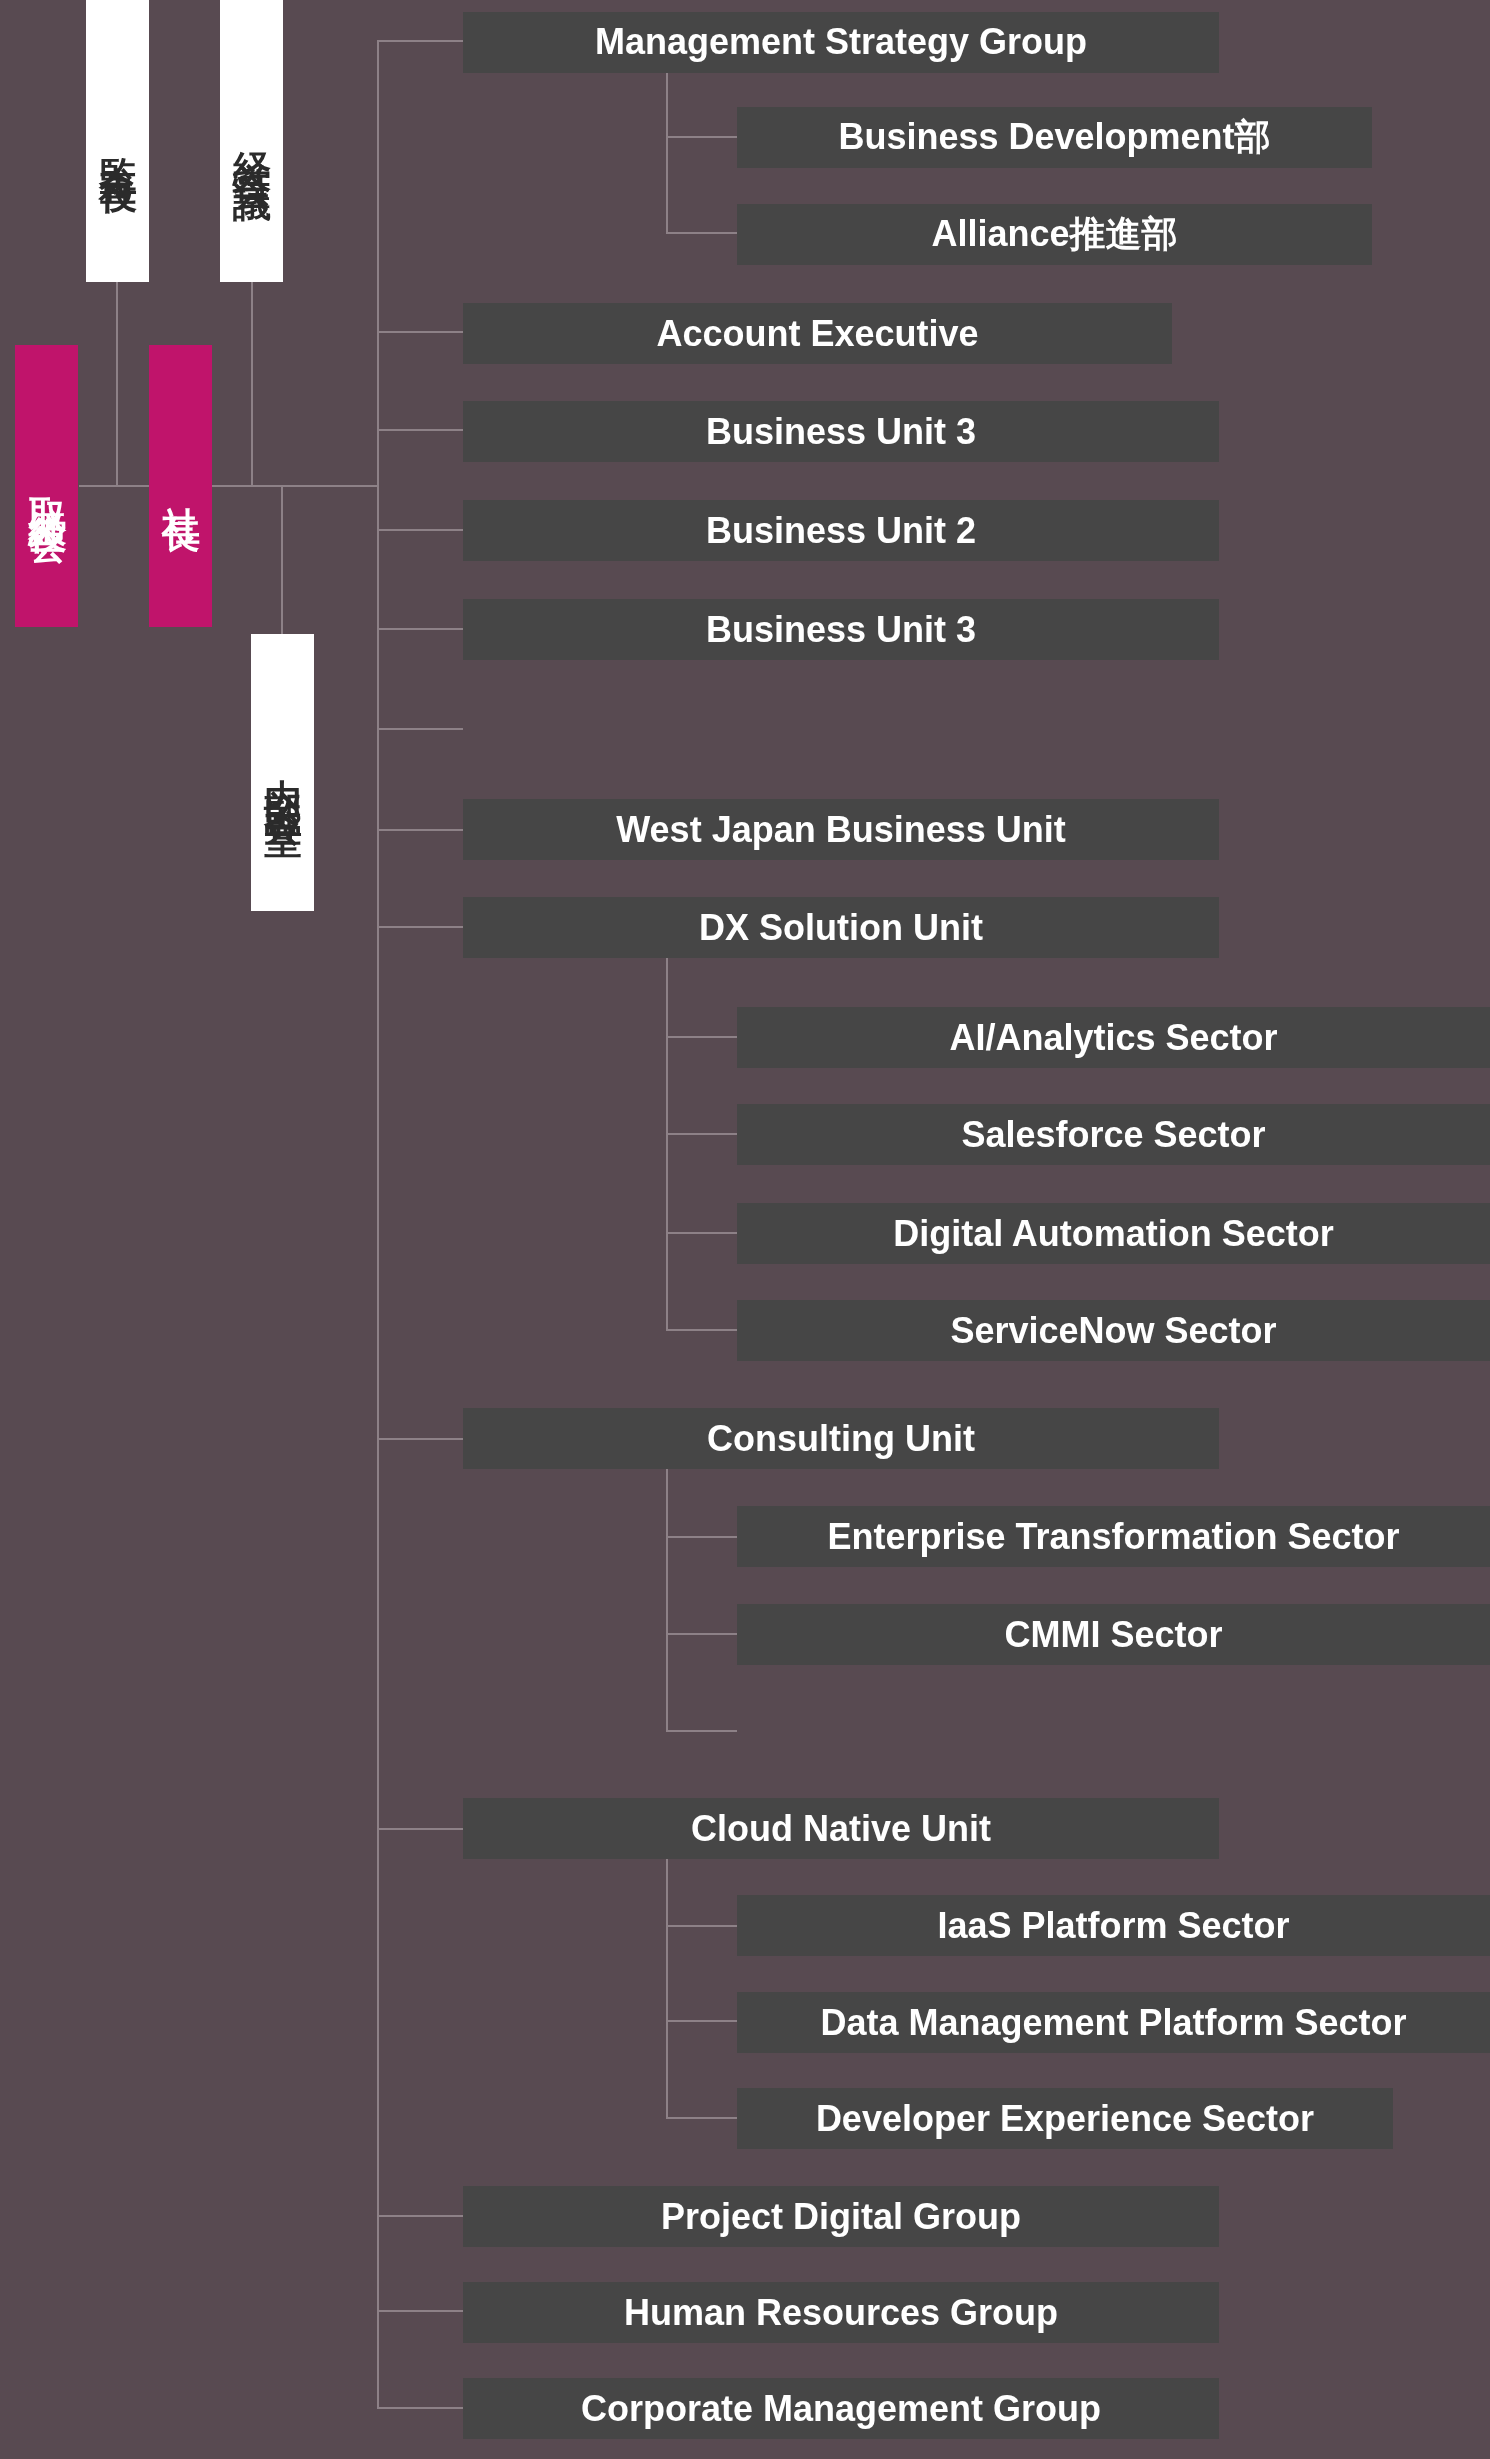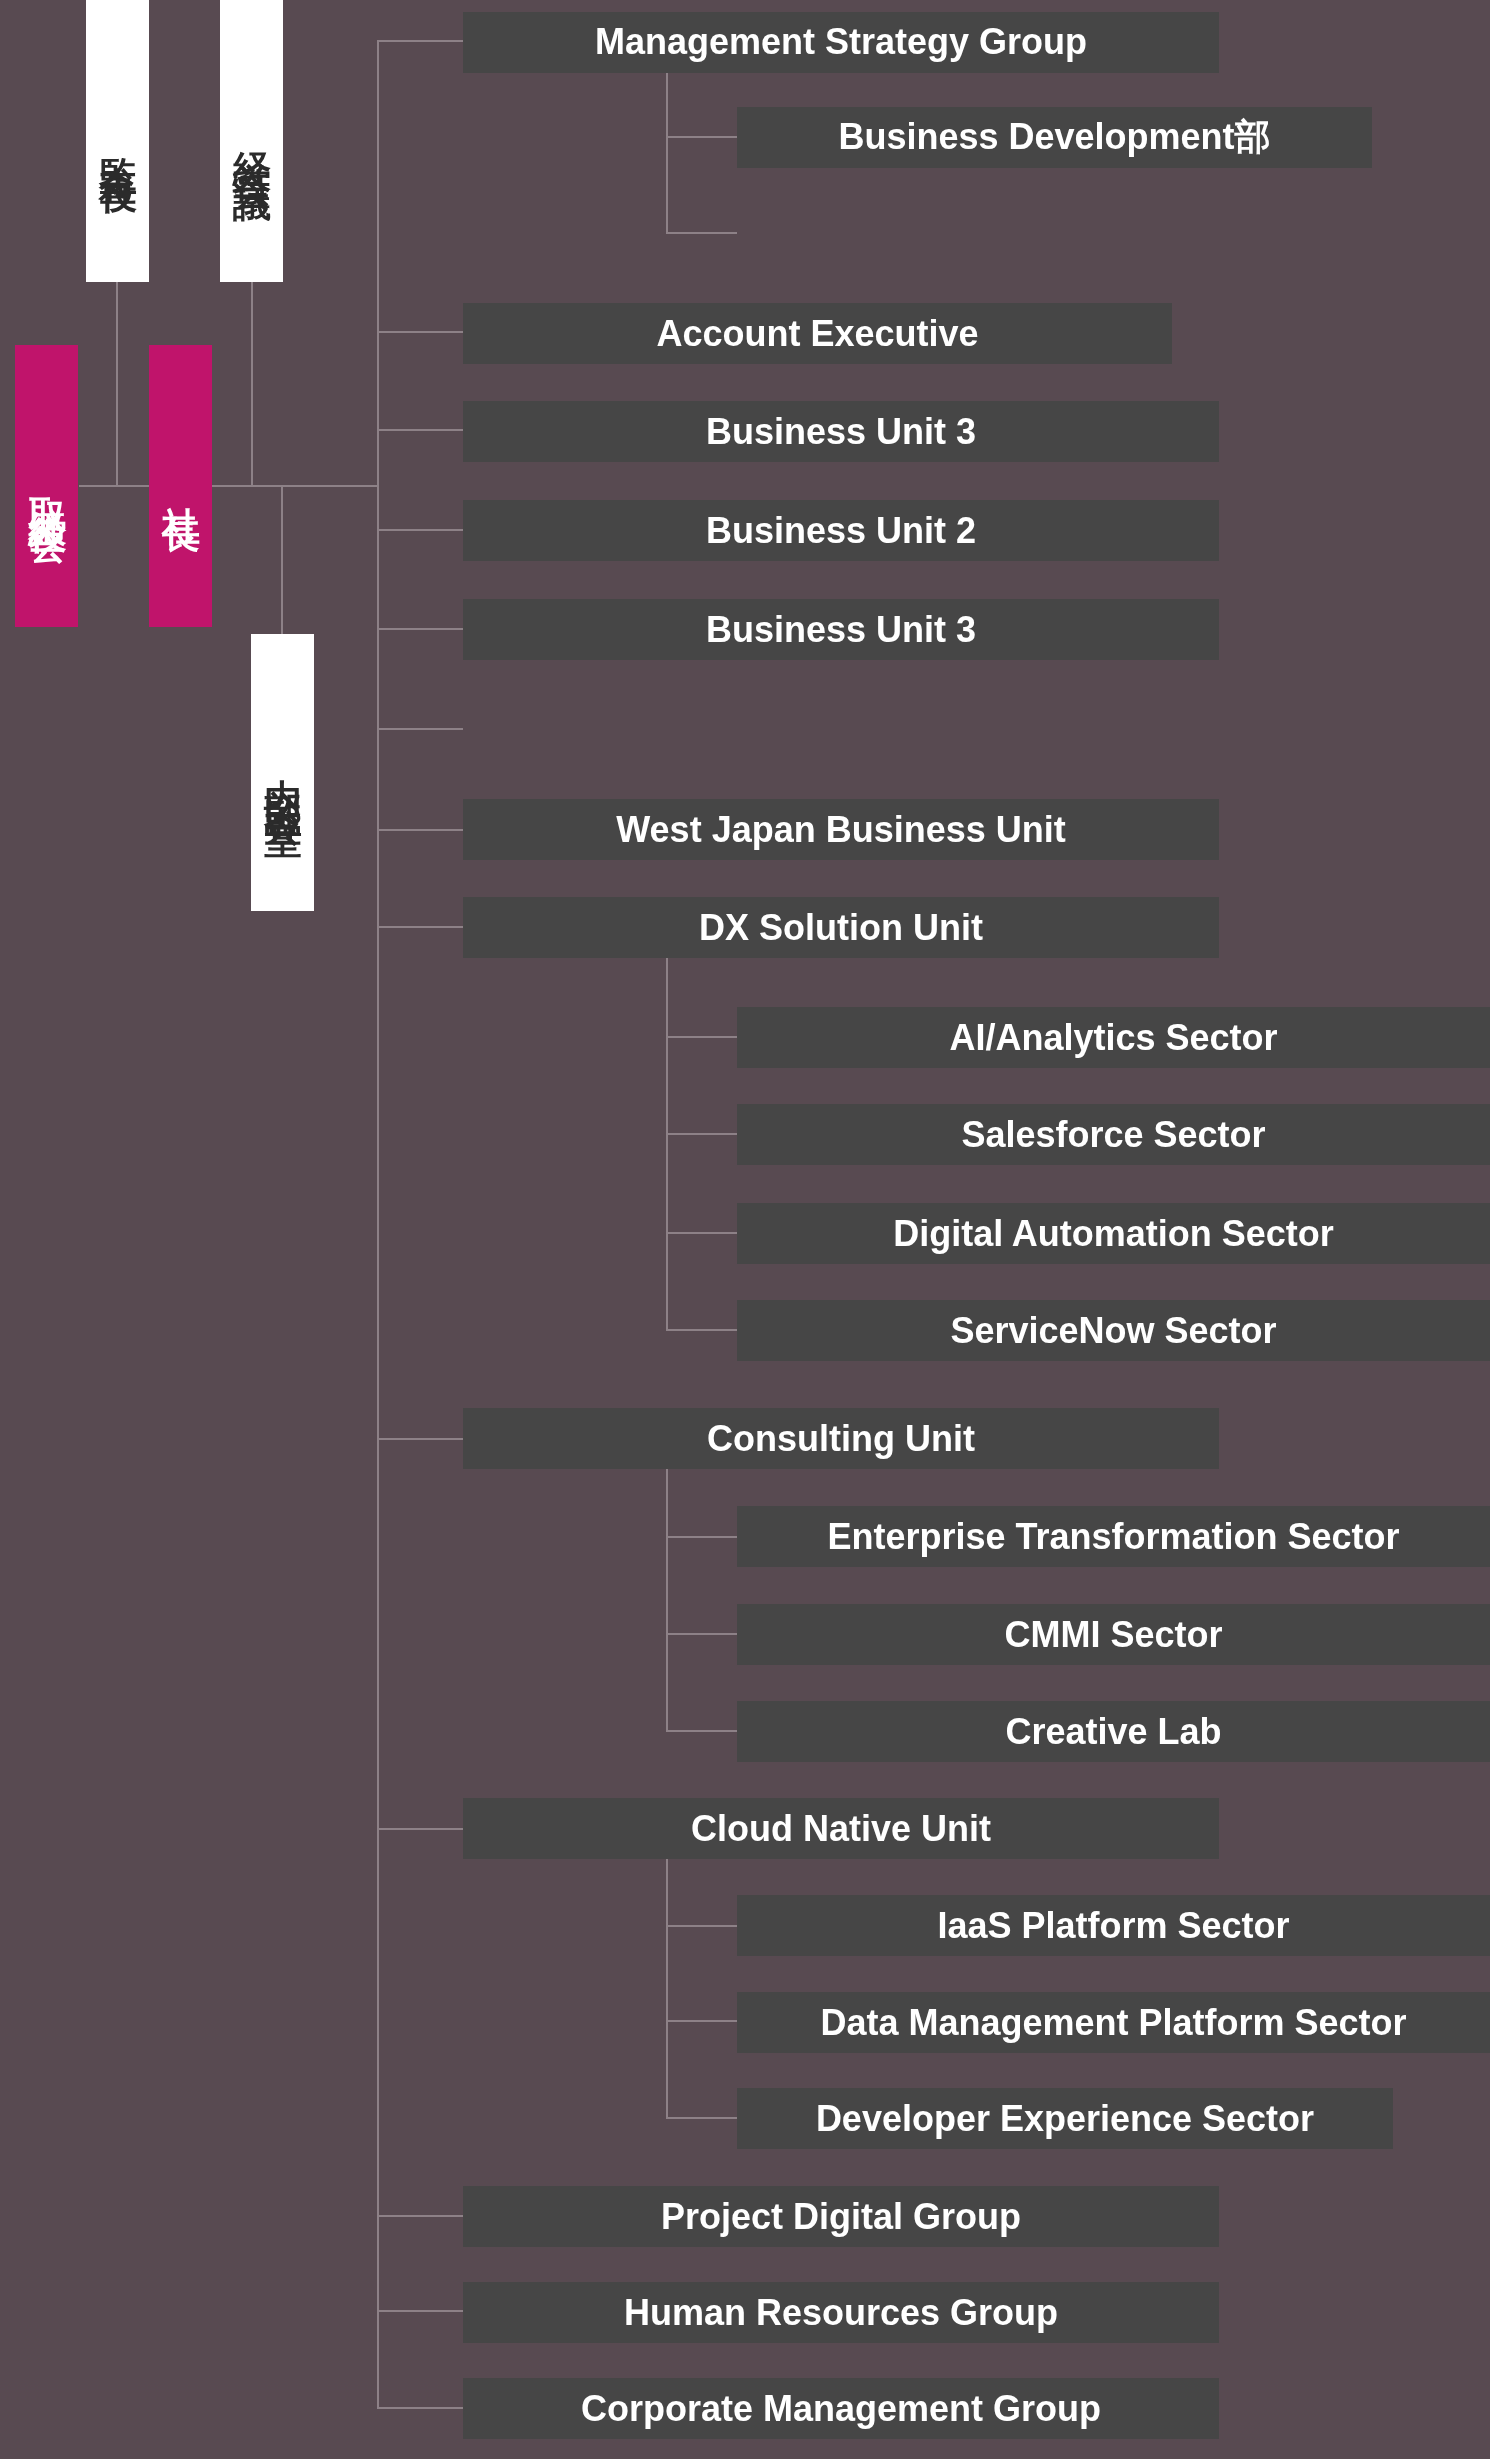--- a/index.html
+++ b/index.html
@@ -72,29 +72,29 @@
   <div class="node" style="left:463px;top:599px;width:756px">Business Unit 3</div>
   <div class="node" style="left:463px;top:799px;width:756px">West Japan Business Unit</div>
   <div class="node" style="left:463px;top:897px;width:756px">DX Solution Unit</div>
   <div class="node" style="left:463px;top:1408px;width:756px">Consulting Unit</div>
   <div class="node" style="left:463px;top:1798px;width:756px">Cloud Native Unit</div>
   <div class="node" style="left:463px;top:2186px;width:756px">Project Digital Group</div>
   <div class="node" style="left:463px;top:2282px;width:756px">Human Resources Group</div>
   <div class="node" style="left:463px;top:2378px;width:756px">Corporate Management Group</div>
 
   <div class="node" style="left:737px;top:107px;width:635px">Business Development部</div>
+  <div class="node" style="left:737px;top:204px;width:635px">Alliance推進部</div>
 
   <div class="node" style="left:737px;top:1007px;width:753px">AI/Analytics Sector</div>
   <div class="node" style="left:737px;top:1104px;width:753px">Salesforce Sector</div>
   <div class="node" style="left:737px;top:1203px;width:753px">Digital Automation Sector</div>
   <div class="node" style="left:737px;top:1300px;width:753px">ServiceNow Sector</div>
 
   <div class="node" style="left:737px;top:1506px;width:753px">Enterprise Transformation Sector</div>
   <div class="node" style="left:737px;top:1604px;width:753px">CMMI Sector</div>
-  <div class="node" style="left:737px;top:1701px;width:753px">Creative Lab</div>
 
   <div class="node" style="left:737px;top:1895px;width:753px">IaaS Platform Sector</div>
   <div class="node" style="left:737px;top:1992px;width:753px">Data Management Platform Sector</div>
   <div class="node" style="left:737px;top:2088px;width:656px">Developer Experience Sector</div>
 
 <div class="line" style="left: 116px; top: 282px; width: 1.9px; height: 204px;"></div>
     <div class="line" style="left: 251px; top: 282px; width: 1.9px; height: 204px;"></div>
     <div class="line" style="left: 79px; top: 485px; width: 299px; height: 1.9px;"></div>
     <div class="line" style="left: 281px; top: 486px; width: 1.9px; height: 148px;"></div>
     <div class="line" style="left: 377px; top: 40px; width: 1.9px; height: 2369px;"></div>

